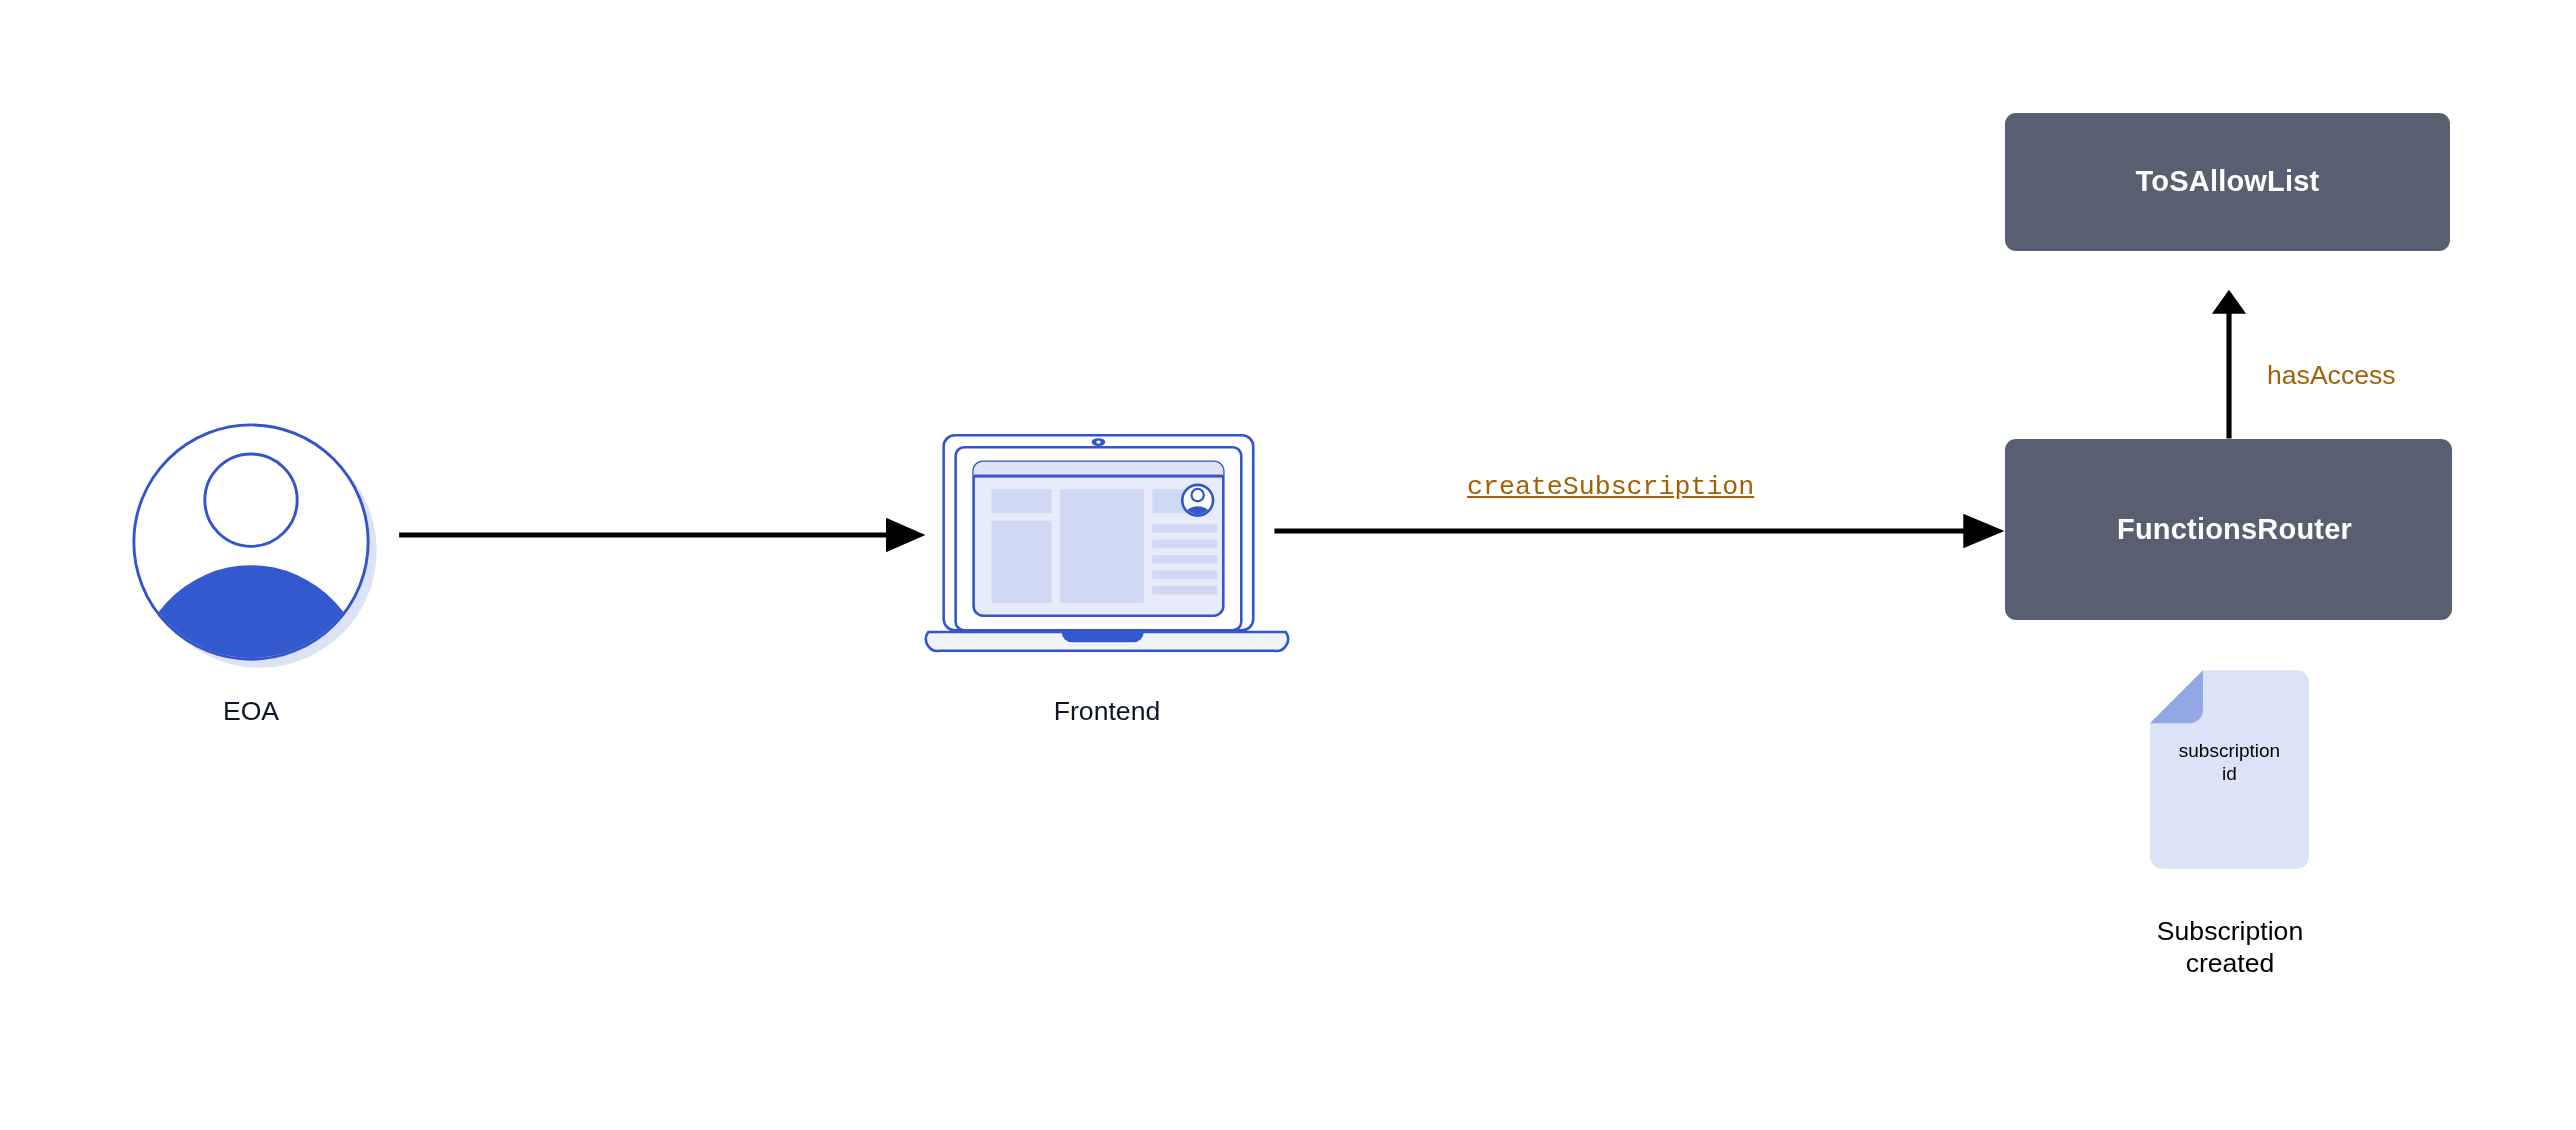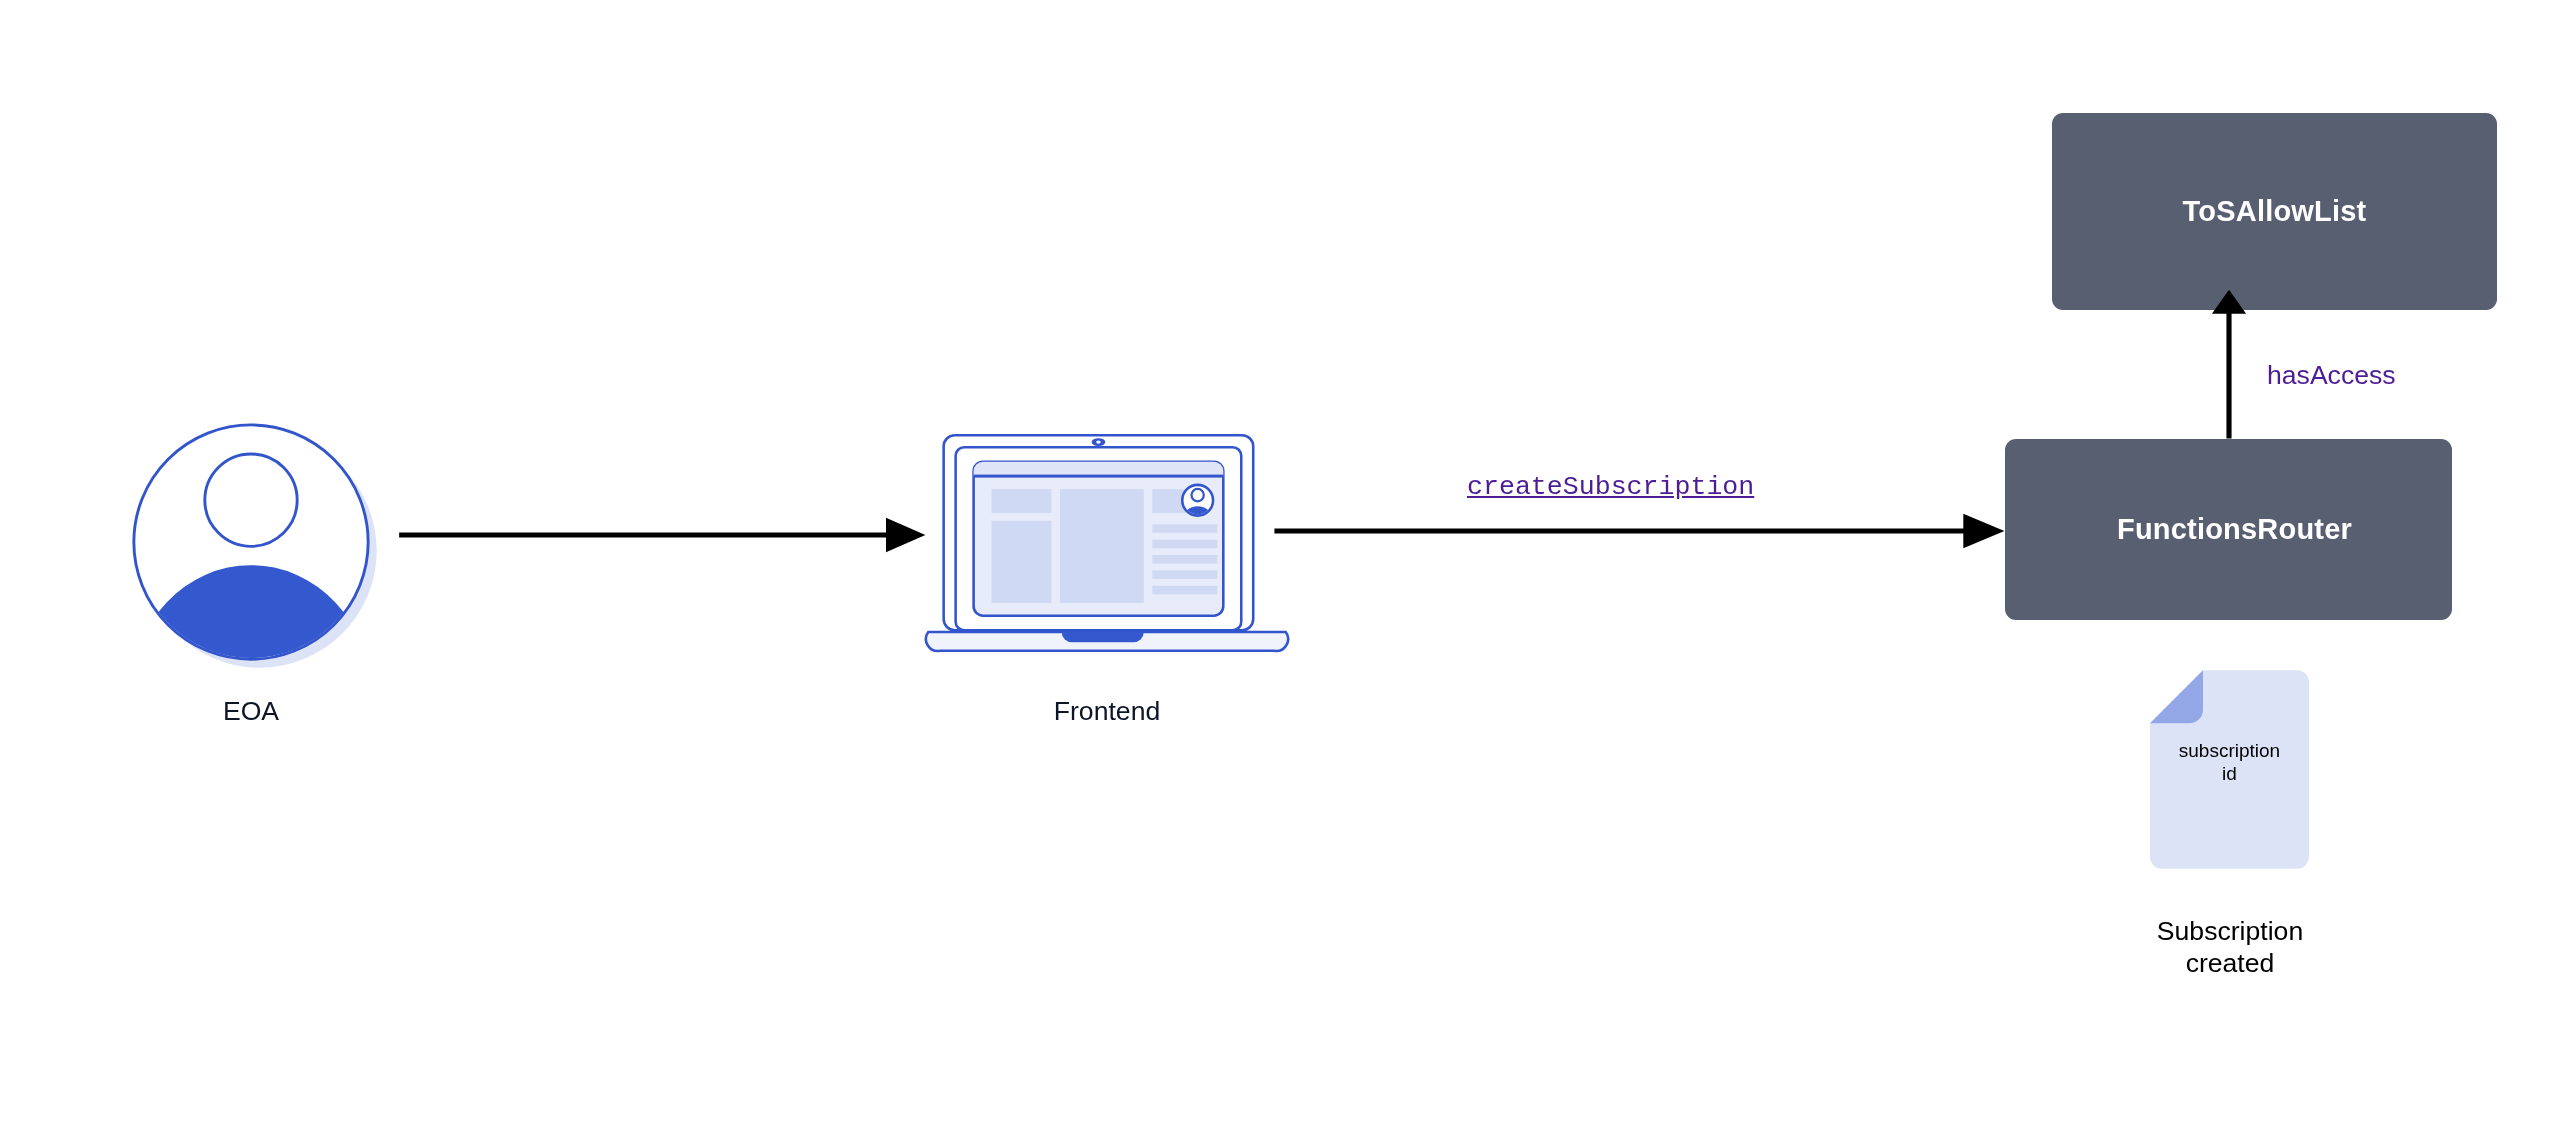--- a/index.html
+++ b/index.html
@@ -35,21 +35,21 @@
     font-weight: bold;
     letter-spacing: 0.2px;
     text-align: center;
     line-height: 1.1;
     font-family: "Liberation Sans", sans-serif;
   }
 
   
   .edge-label {
     position: absolute;
-    color: #4c1d95;
+    color: #a16207;
     white-space: nowrap;
     line-height: 1.15;
   }
   .edge-label.mono {
     font-family: "Liberation Mono", monospace;
   }
   .edge-label.sans {
     font-family: "Liberation Sans", sans-serif;
   }
 
@@ -162,21 +162,21 @@
   <div class="actor-caption" style="left:923px; top:696px; width:368px; font-size:26.6px;">Frontend</div>
 
   <div class="node" style="left:1271px; top:507px; width:742px; height:48px;">
     <svg width="742" height="48" viewBox="0 0 866 56">
       <line x1="4" y1="28" x2="812" y2="28" stroke="#000000" stroke-width="6"></line>
       <polygon points="808,8 856,28 808,48" fill="#000000"></polygon>
     </svg>
   </div>
   <div class="edge-label mono" style="left:1467px; top:472px; font-size:26.6px;text-decoration:underline;">createSubscription</div>
 
-  <div class="contract-box" style="left:2005px; top:113px; width:445px; height:197px; background:#585f71;margin-left:47px;">
+  <div class="contract-box" style="left:2005px; top:113px; width:445px; height:138px; background:#585f71;">
     <span class="box-label" style="font-size:29px;">ToSAllowList</span>
   </div>
 
   <div class="node" style="left:2205px; top:288px; width:48px; height:154px;">
     <svg width="48" height="154" viewBox="0 0 56 180">
       <line x1="28" y1="176" x2="28" y2="26" stroke="#000000" stroke-width="6"></line>
       <polygon points="8,30 28,2 48,30" fill="#000000"></polygon>
     </svg>
   </div>
   <div class="edge-label sans" style="left:2267px; top:360px; font-size:26.6px;">hasAccess</div>

